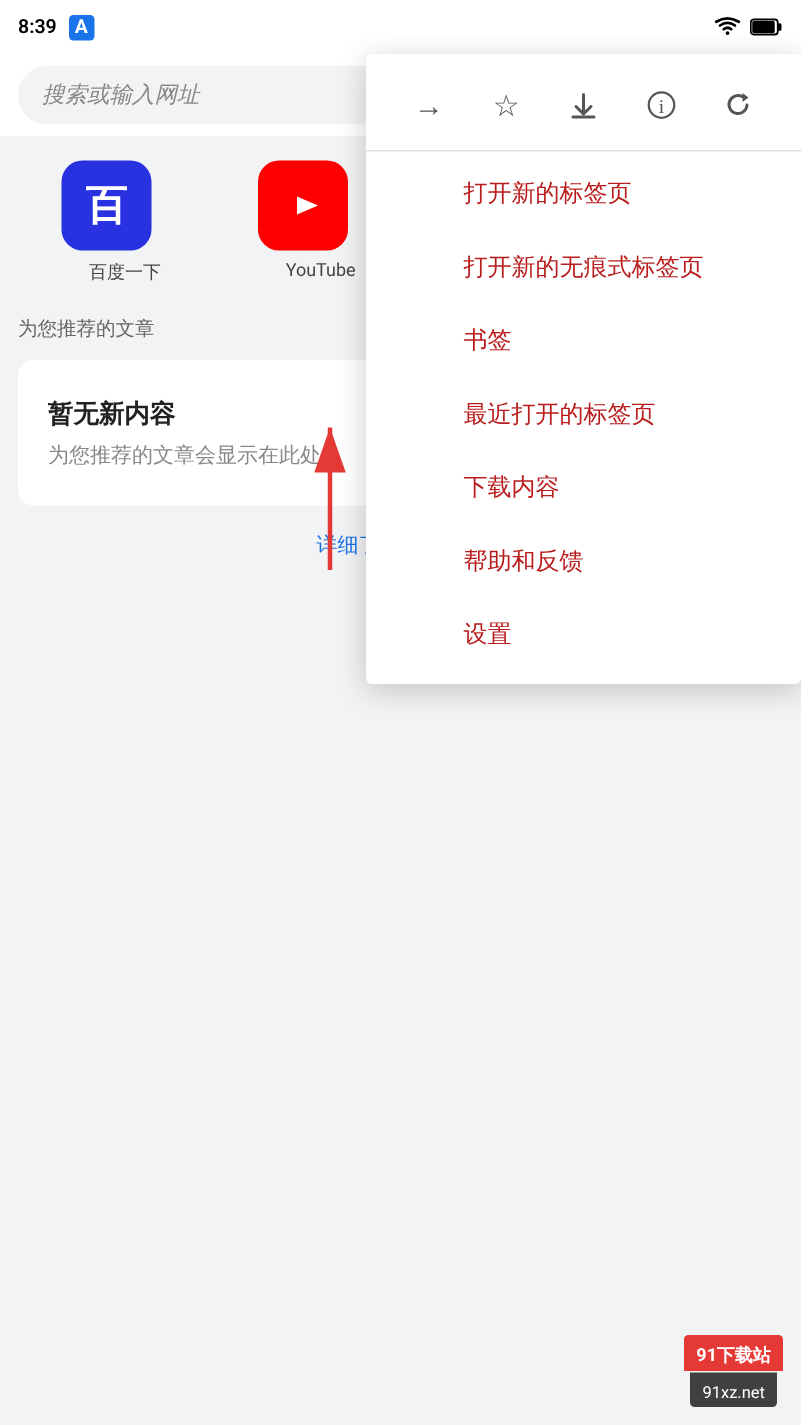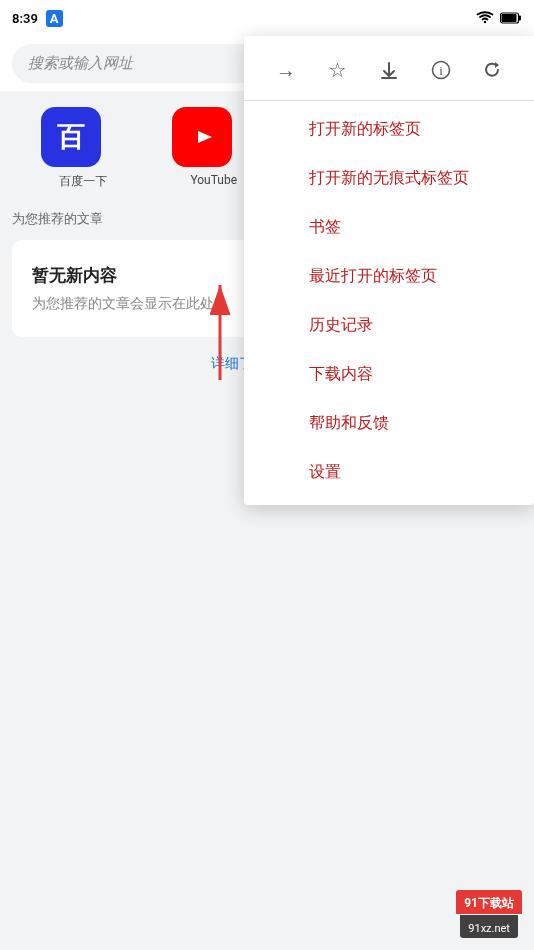--- a/index.html
+++ b/index.html
@@ -348,23 +348,20 @@
   <div class="menu-item">
     <span class="menu-item-label">打开新的无痕式标签页</span>
   </div>
   <div class="menu-item">
     <span class="menu-item-label">书签</span>
   </div>
   <div class="menu-item">
     <span class="menu-item-label">最近打开的标签页</span>
   </div>
   <div class="menu-item">
-    <span class="menu-item-label">历史记录</span>
-  </div>
-  <div class="menu-item">
     <span class="menu-item-label">下载内容</span>
   </div>
   <div class="menu-item">
     <span class="menu-item-label">帮助和反馈</span>
   </div>
   <div class="menu-item">
     <span class="menu-item-label">设置</span>
   </div>
 
 </div>

